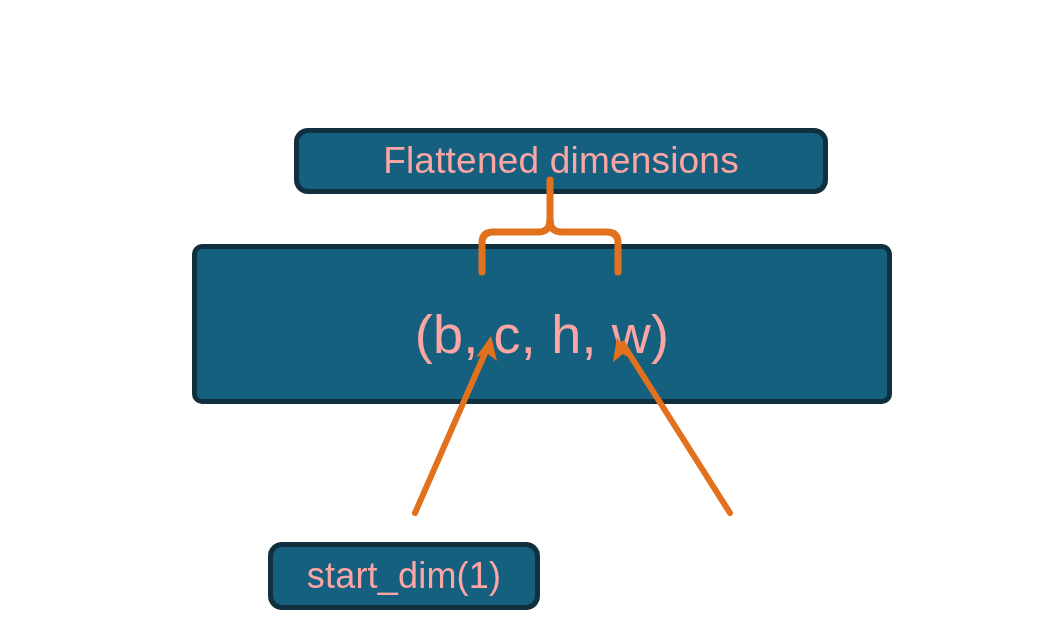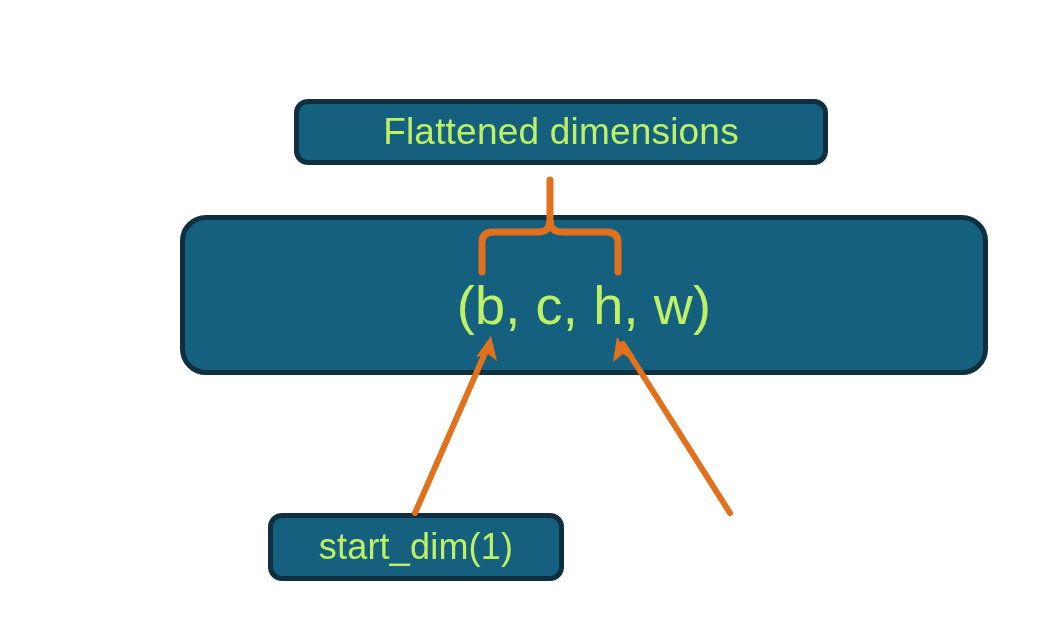--- a/index.html
+++ b/index.html
@@ -19,50 +19,51 @@
   }
   .node {
     position: absolute;
     box-sizing: border-box;
     background: #16607F;
     border: 5px solid #102F3F;
     border-radius: 14px;
     display: flex;
     align-items: center;
     justify-content: center;
-    color: #bef264;
+    color: #fca5a5;
     font-family: "Liberation Sans", sans-serif;
     font-weight: 400;
     letter-spacing: 0.2px;
     white-space: nowrap;
     z-index: 2;
+    margin-top: 29px;
   }
   #node-flattened {
     left: 294px;
     top: 99px;
     width: 534px;
     height: 66px;
     font-size: 37px;
   }
   #node-shape {
-    left: 180px;
+    left: 192px;
     top: 215px;
-    width: 808px;
+    width: 700px;
     height: 160px;
-    border-radius: 26px;
+    border-radius: 10px;
     font-size: 54px;
   }
   #node-shape .node-label {
     position: relative;
     top: 10px;
   }
   #node-start-dim {
     left: 268px;
     top: 513px;
-    width: 296px;
+    width: 272px;
     height: 68px;
     font-size: 36px;
     text-align: right;
   }
   #node-end-dim {
     left: 580px;
     top: 513px;
     width: 298px;
     height: 68px;
     font-size: 36px;

